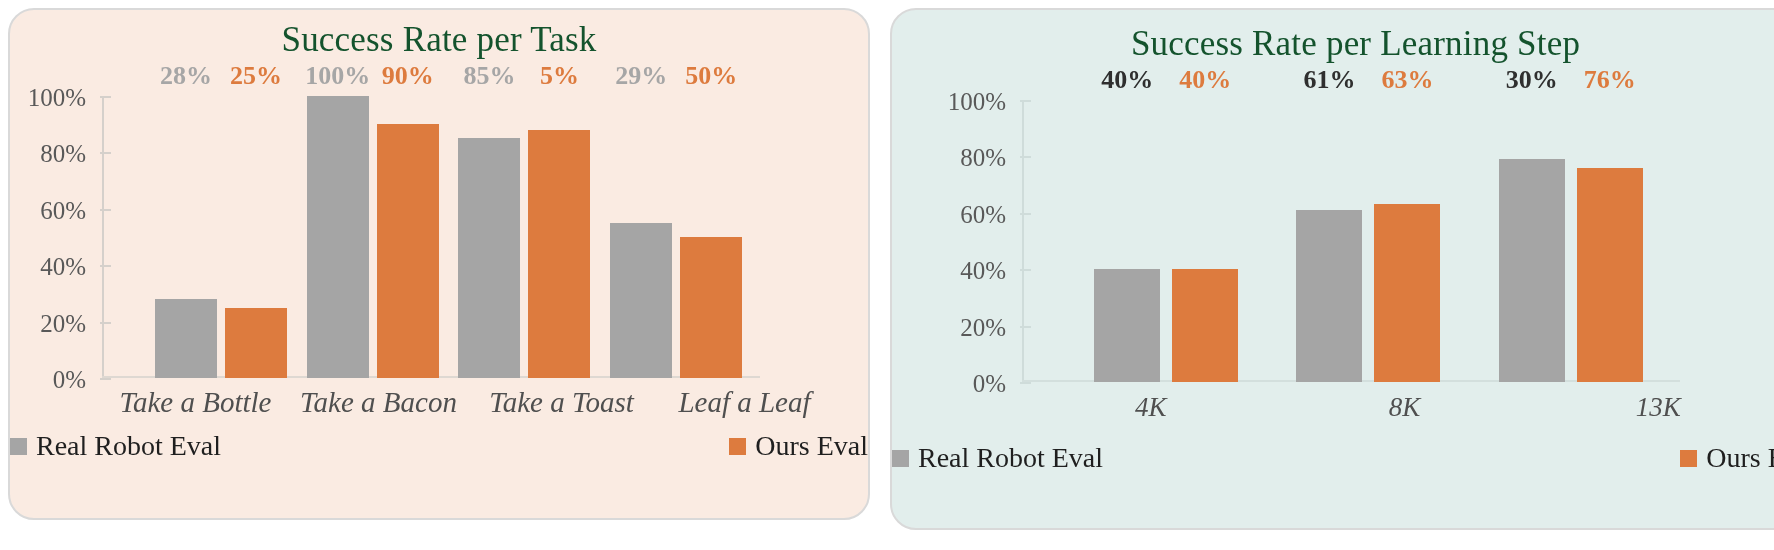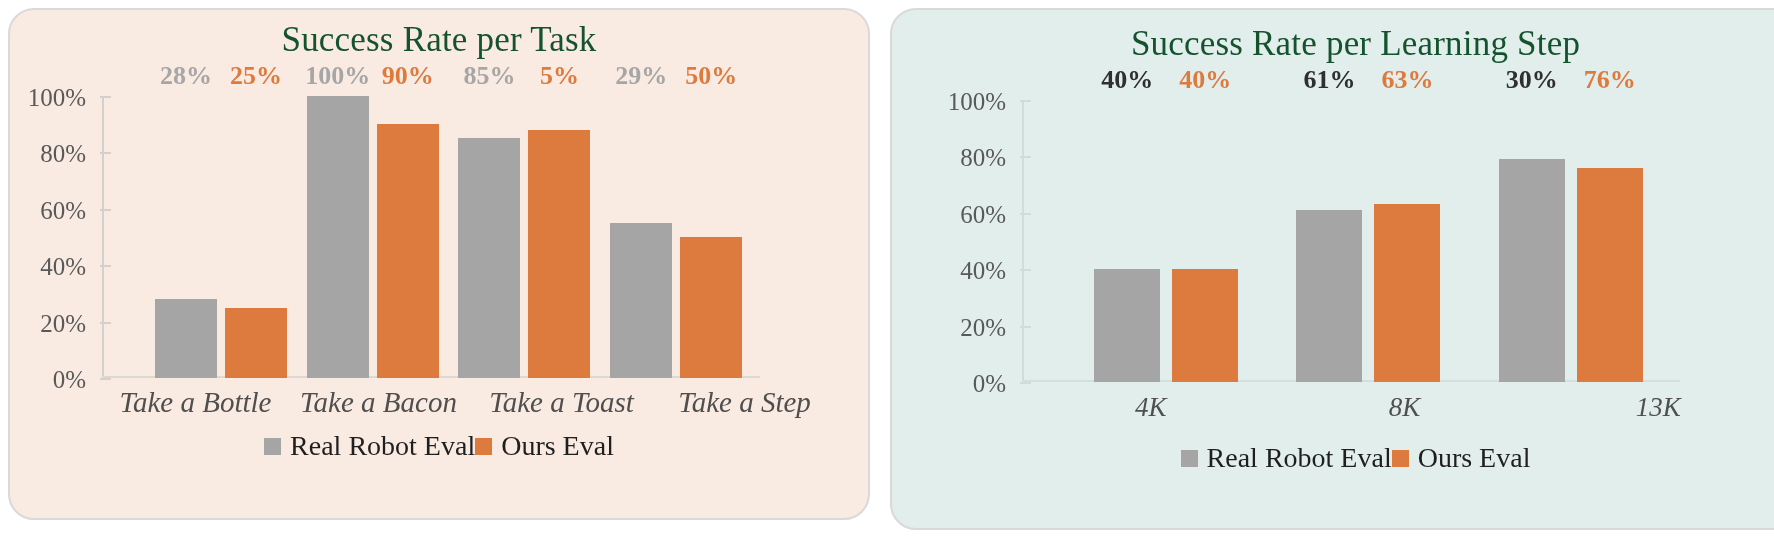--- a/index.html
+++ b/index.html
@@ -176,21 +176,21 @@
     white-space: nowrap;
   }
   .panel-right .cat { font-size: 27px; }
 
   
   .legend {
     position: absolute;
     left: 0;
     right: 0;
     display: flex;
-    justify-content: center;
+    justify-content: space-between;
     align-items: center;
   }
   .panel-left  .legend { top: 420px; }
   .panel-right .legend { top: 432px; }
   .legend-item {
     display: flex;
     align-items: center;
     gap: 9px;
   }
   .legend-swatch {
@@ -279,21 +279,21 @@
             <div class="bar s1" style="height: 50%;"></div>
           </div>
         </div>
       </div>
     </div>
 
     <div class="cats" style="left:94px;right:32px;">
       <span class="cat">Take a Bottle</span>
       <span class="cat">Take a Bacon</span>
       <span class="cat">Take a Toast</span>
-      <span class="cat">Take a Step</span>
+      <span class="cat">Leaf a Leaf</span>
     </div>
 
     <div class="legend">
       <div class="legend-item">
         <span class="legend-swatch s0"></span>
         <span class="legend-text">Real Robot Eval</span>
       </div>
       <div class="legend-item">
         <span class="legend-swatch s1"></span>
         <span class="legend-text">Ours Eval</span>

